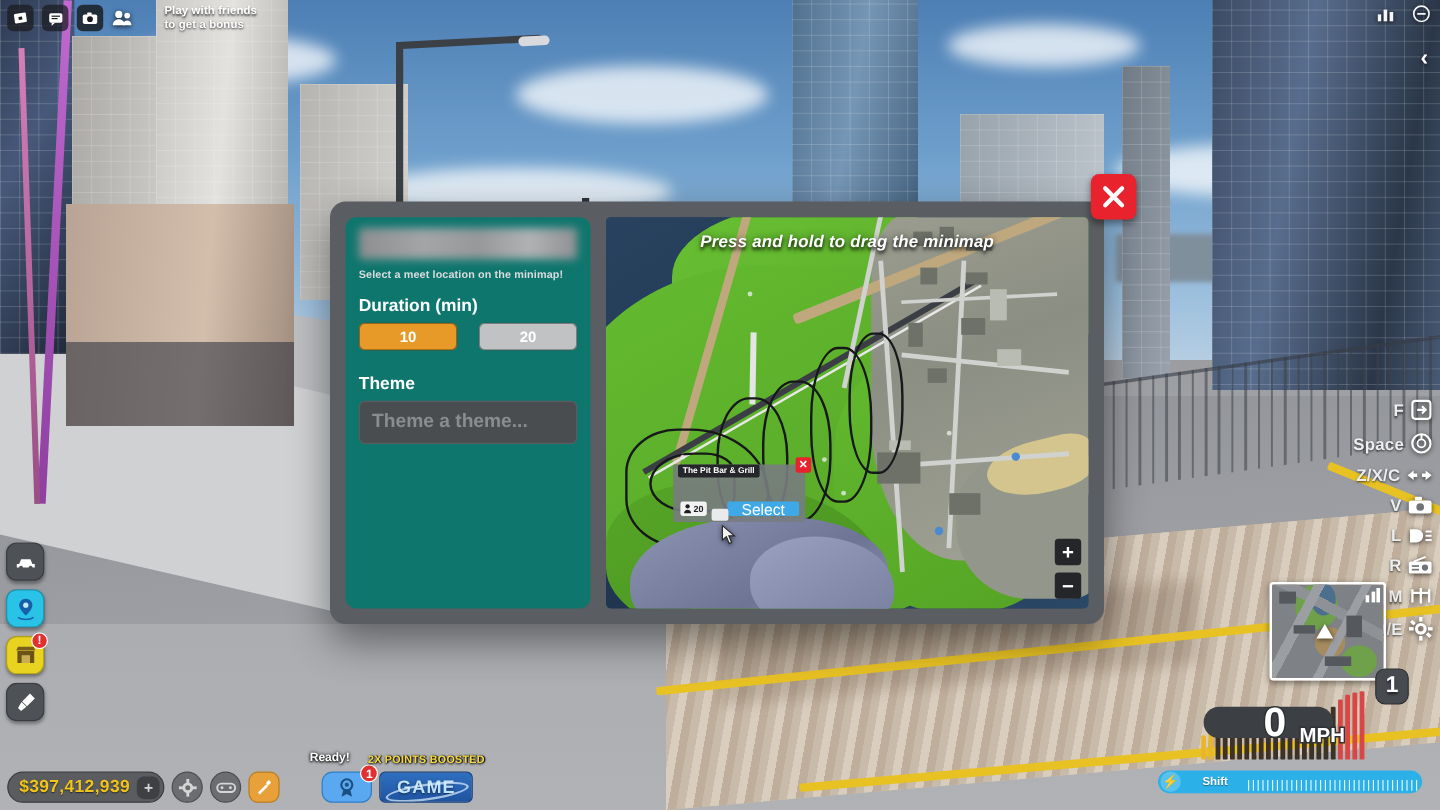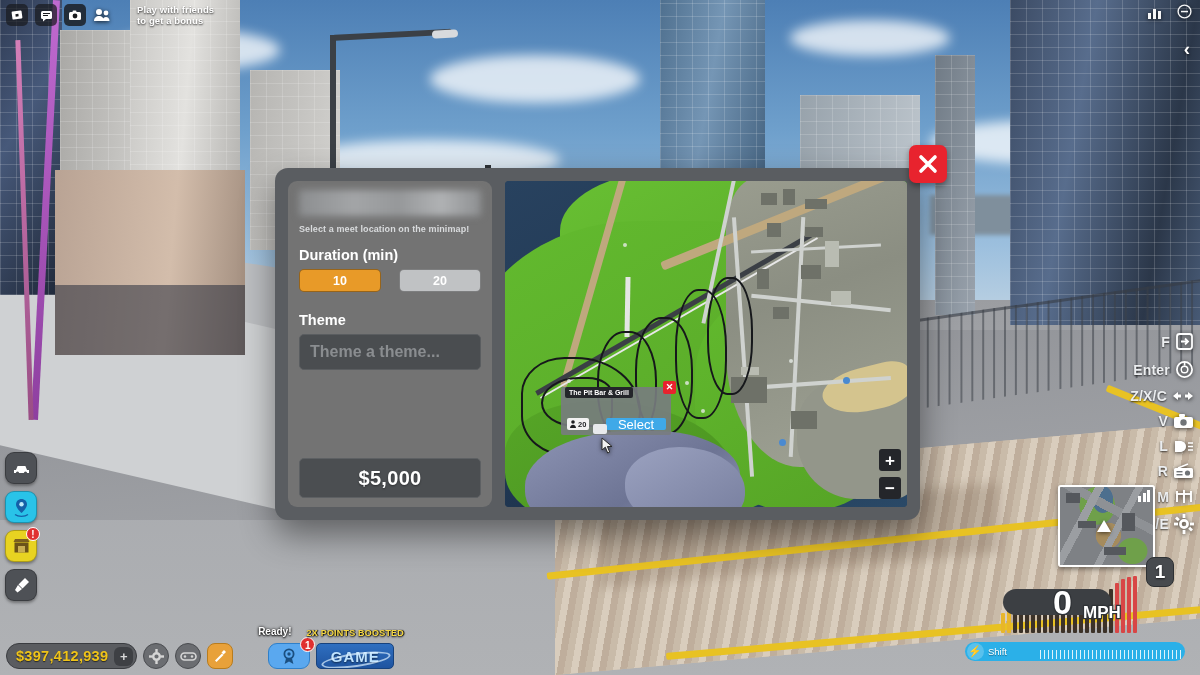--- a/index.html
+++ b/index.html
@@ -343,21 +343,21 @@
     position:absolute; left:0; bottom:6px; width:220px; height:19px;
     background:#2bb0e8; border-radius:10px;
     display:flex; align-items:center; overflow:hidden;
   }
   .boost-bolt {
     width:17px; height:17px; border-radius:50%; background:rgba(255,255,255,.22);
     margin-left:2px; display:flex; align-items:center; justify-content:center;
     color:#fff; font-size:11px;
   }
   .boost-shift {
-    color:#fff; font-size:9.5px; font-weight:normal; margin-left:4px;
+    color:#fff; font-size:9.5px; font-weight:bold; margin-left:18px;
     text-shadow:0 1px 1px rgba(0,0,0,.4);
   }
   .boost-notches {
     position:absolute; right:4px; bottom:2px; display:flex; gap:2.5px; align-items:flex-end;
   }
   .boost-notches i { display:block; width:1.5px; height:9px; background:rgba(255,255,255,.85); }
 
   
   #dialog {
     position:absolute; left:275px; top:168px; width:645px; height:352px;
@@ -371,21 +371,21 @@
     position:absolute; right:-27px; top:-23px; width:38px; height:38px;
     background:#e8232e; border-radius:7px;
     display:flex; align-items:center; justify-content:center;
     box-shadow:0 3px 6px rgba(0,0,0,.4);
     z-index:70;
   }
   #close-btn svg { width:22px; height:22px; }
 
   
   #form-panel {
-    width:204px; height:326px; background:#737373;
+    width:204px; height:326px; background:#0f766e;
     border-radius:9px; padding:9px 11px;
     display:flex; flex-direction:column;
     position:relative;
   }
   #meet-title-blur {
     height:26px; border-radius:3px;
     background:linear-gradient(90deg,#8c8e90,#a3a5a7 30%,#96989a 55%,#b0b2b4 78%,#8e9092);
     filter:blur(3.5px);
     margin-bottom:8px;
   }
@@ -747,21 +747,21 @@
   <div class="kb-row">
     <span class="kb-key">F</span>
     <span class="kb-ico">
         <svg width="19" height="19" viewBox="0 0 19 19">
           <rect x="2" y="2" width="15" height="15" rx="2.5" fill="none" stroke="#fff" stroke-width="1.8"></rect>
           <path d="M6 9.5h7M10 6.5l3 3-3 3" stroke="#fff" stroke-width="1.8" fill="none"></path>
         </svg>
       </span>
   </div>
   <div class="kb-row">
-    <span class="kb-key">Enter</span>
+    <span class="kb-key">Space</span>
     <span class="kb-ico">
         <svg width="19" height="19" viewBox="0 0 19 19">
           <circle cx="9.5" cy="9.5" r="7.6" fill="none" stroke="#fff" stroke-width="1.8"></circle>
           <circle cx="9.5" cy="9.5" r="3.3" fill="none" stroke="#fff" stroke-width="1.5"></circle>
           <rect x="8.8" y="1.6" width="1.6" height="4" fill="#fff"></rect>
         </svg>
       </span>
   </div>
   <div class="kb-row">
     <span class="kb-key">Z/X/C</span>
@@ -944,23 +944,20 @@
       <div class="dur-row">
         <div class="dur-btn dur-active">10</div>
         <div class="dur-btn dur-idle">20</div>
       </div>
 
       <div class="form-label">Theme</div>
       <div class="theme-input">
         <span class="theme-ph">Theme a theme...</span>
       </div>
 
-      <div class="price-btn">
-        <span>$5,000</span>
-      </div>
     </div>
 
     <div id="map-panel">
       <div class="map-water"></div>
 
       <div class="map-green g2"></div>
       <div class="map-green g4"></div>
       <div class="map-green g1"></div>
       <div class="map-green g3"></div>
       <div class="map-green g5"></div>
@@ -1006,20 +1003,21 @@
       <div class="poi-dot" style="left:180px;top:200px"></div>
       <div class="poi-dot" style="left:196px;top:228px"></div>
       <div class="poi-dot" style="left:118px;top:62px"></div>
       <div class="poi-dot" style="left:284px;top:178px"></div>
       <div class="poi-dot" style="left:338px;top:196px;background:#4a8ad0;width:7px;height:7px"></div>
       <div class="poi-dot" style="left:274px;top:258px;background:#4a8ad0;width:7px;height:7px"></div>
 
       <div class="map-rock"></div>
       <div class="map-rock2"></div>
 
+      <div id="map-hint">Press and hold to drag the minimap</div>
 
       <div id="poi-card">
         <div id="poi-name">The Pit Bar &amp; Grill</div>
         <div id="poi-x">✕</div>
         <div id="poi-count">
           <svg width="6" height="8" viewBox="0 0 6 8">
               <circle cx="3" cy="2" r="1.8" fill="#1d1f22"></circle>
               <path d="M0 8c0-1.8 1.3-3.2 3-3.2S6 6.2 6 8z" fill="#1d1f22"></path>
             </svg>
           <span>20</span>

